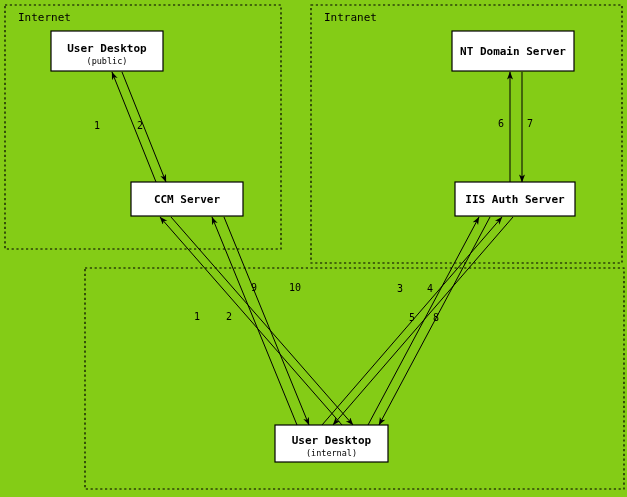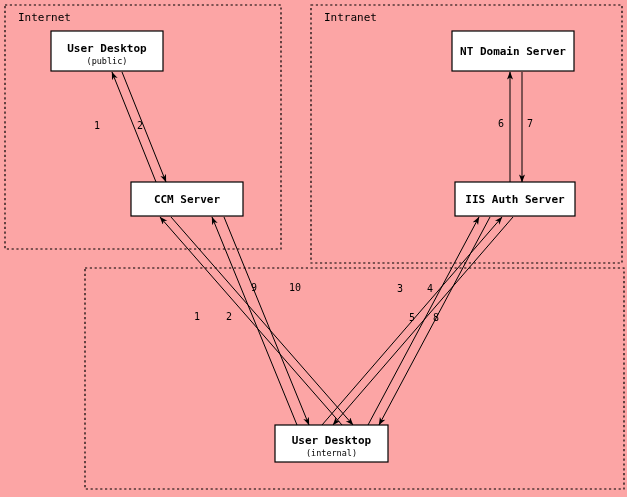--- a/index.html
+++ b/index.html
@@ -4,21 +4,21 @@
 <style>
   html, body {
     margin: 0;
     padding: 0;
     background: #ffffff;
   }
   #page {
     position: relative;
     width: 627px;
     height: 497px;
-    background: #fca5a5;
+    background: #84cc16;
     overflow: hidden;
     font-family: "DejaVu Sans Mono", monospace;
   }
   svg#diagram {
     position: absolute;
     left: 0;
     top: 0;
     width: 627px;
     height: 497px;
   }

